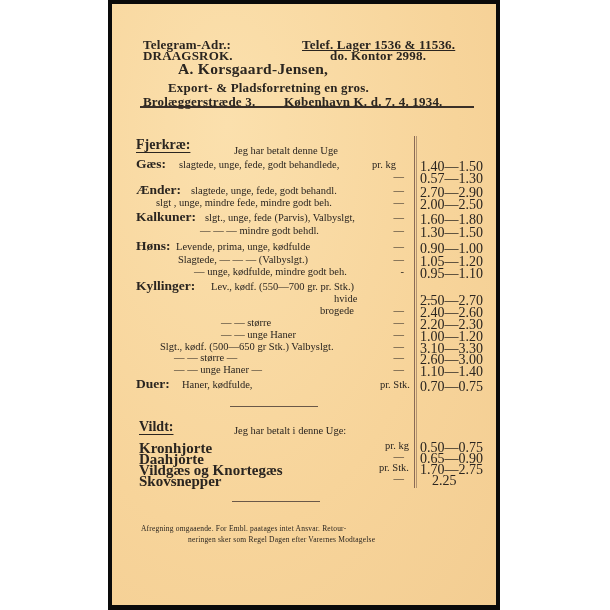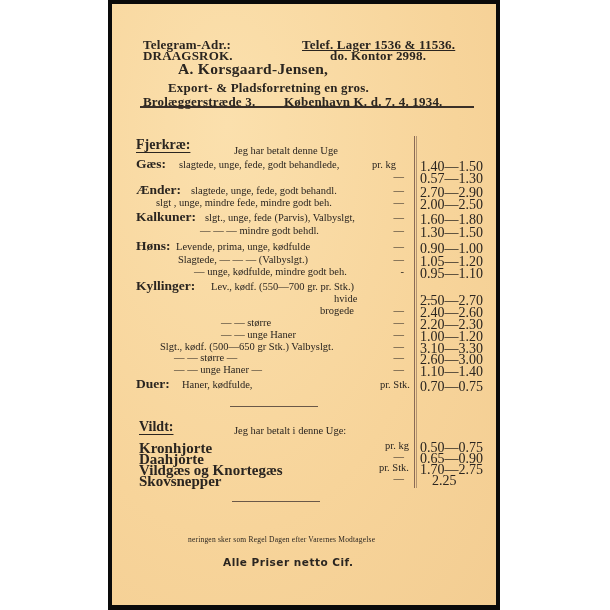--- a/index.html
+++ b/index.html
@@ -172,15 +172,15 @@
     <span class="p price">1.70—2.75</span>
   </div>
   <div class="row" style="top:469px;">
     <span class="d vdesc" style="left:27px;">Skovsnepper</span>
     <span class="u desc" style="right:92px;">—</span>
     <span class="p price" style="left:320px;">2.25</span>
   </div>
 
   <div class="rule" style="left:120px; top:497px; width:88px; height:1px; background:#6a5848;"></div>
 
+  <div class="abs note" style="left:29px; top:520px;">Afregning omgaaende.  For Embl. paatages intet Ansvar.  Retour-</div>
   <div class="abs note" style="left:76px; top:531px;">neringen sker som Regel Dagen efter Varernes Modtagelse</div>
-  <div class="abs netto" style="left:111px; top:552px;">Alle Priser netto Cif.</div>
 </div>
 
 </body></html>

